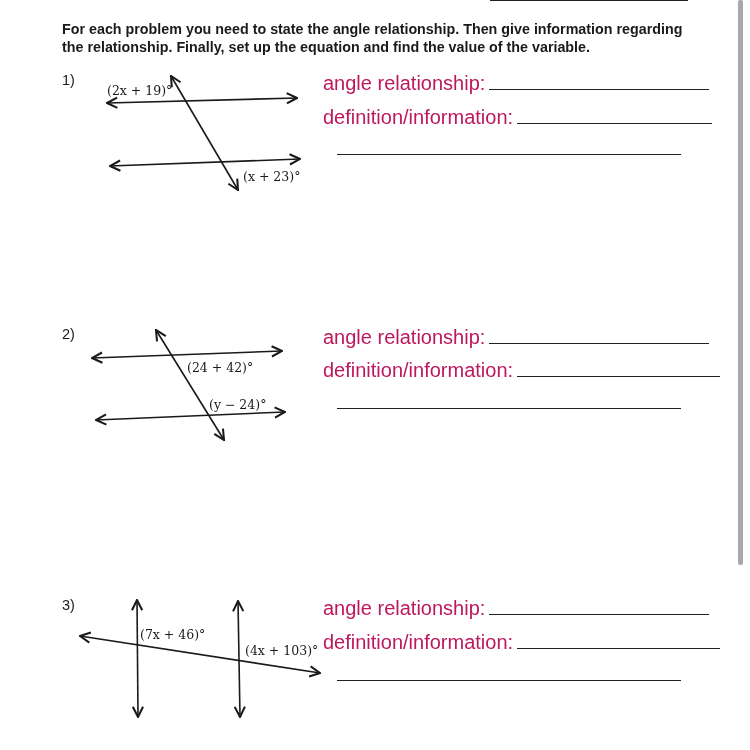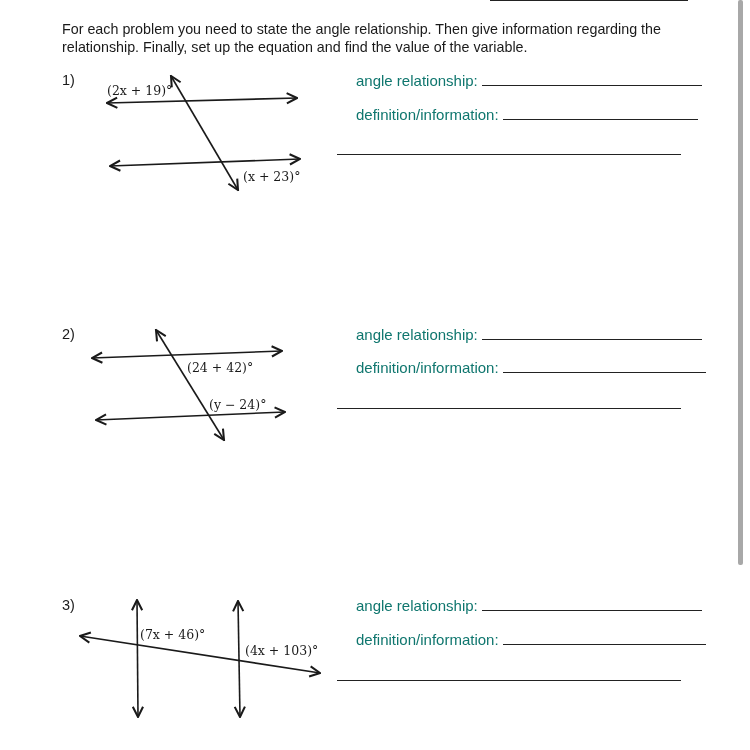--- a/index.html
+++ b/index.html
@@ -7,27 +7,27 @@
       width: 750px; height: 750px; overflow: hidden; position: relative;
       background: #ffffff; color: #111;
       font-family: "Liberation Sans", sans-serif;
     }
     .top-cut-line {
       position: absolute; left: 490px; top: 0; width: 198px; height: 0;
       border-top: 1px solid #222;
     }
     .instructions {
       position: absolute; left: 62px; top: 20px; width: 640px;
-      font-size: 14.3px; line-height: 18px; color: #1a1a1a;
+      font-size: 14.3px; line-height: 18px; color: #1a1a1a; font-weight: bold;
     }
     .num {
       position: absolute; left: 62px; font-size: 14.5px; color: #1a1a1a;
     }
     .ans {
-      position: absolute; left: 356px; font-size: 15px; color: #0f766e;
+      position: absolute; left: 323px; font-size: 20px; color: #be185d;
       white-space: nowrap;
     }
     .blank {
       display: inline-block; border-bottom: 1px solid #222;
       vertical-align: baseline; height: 1px; margin-left: 4px;
     }
     .fullblank {
       position: absolute; left: 337px; width: 344px; height: 0;
       border-top: 1px solid #222;
     }

